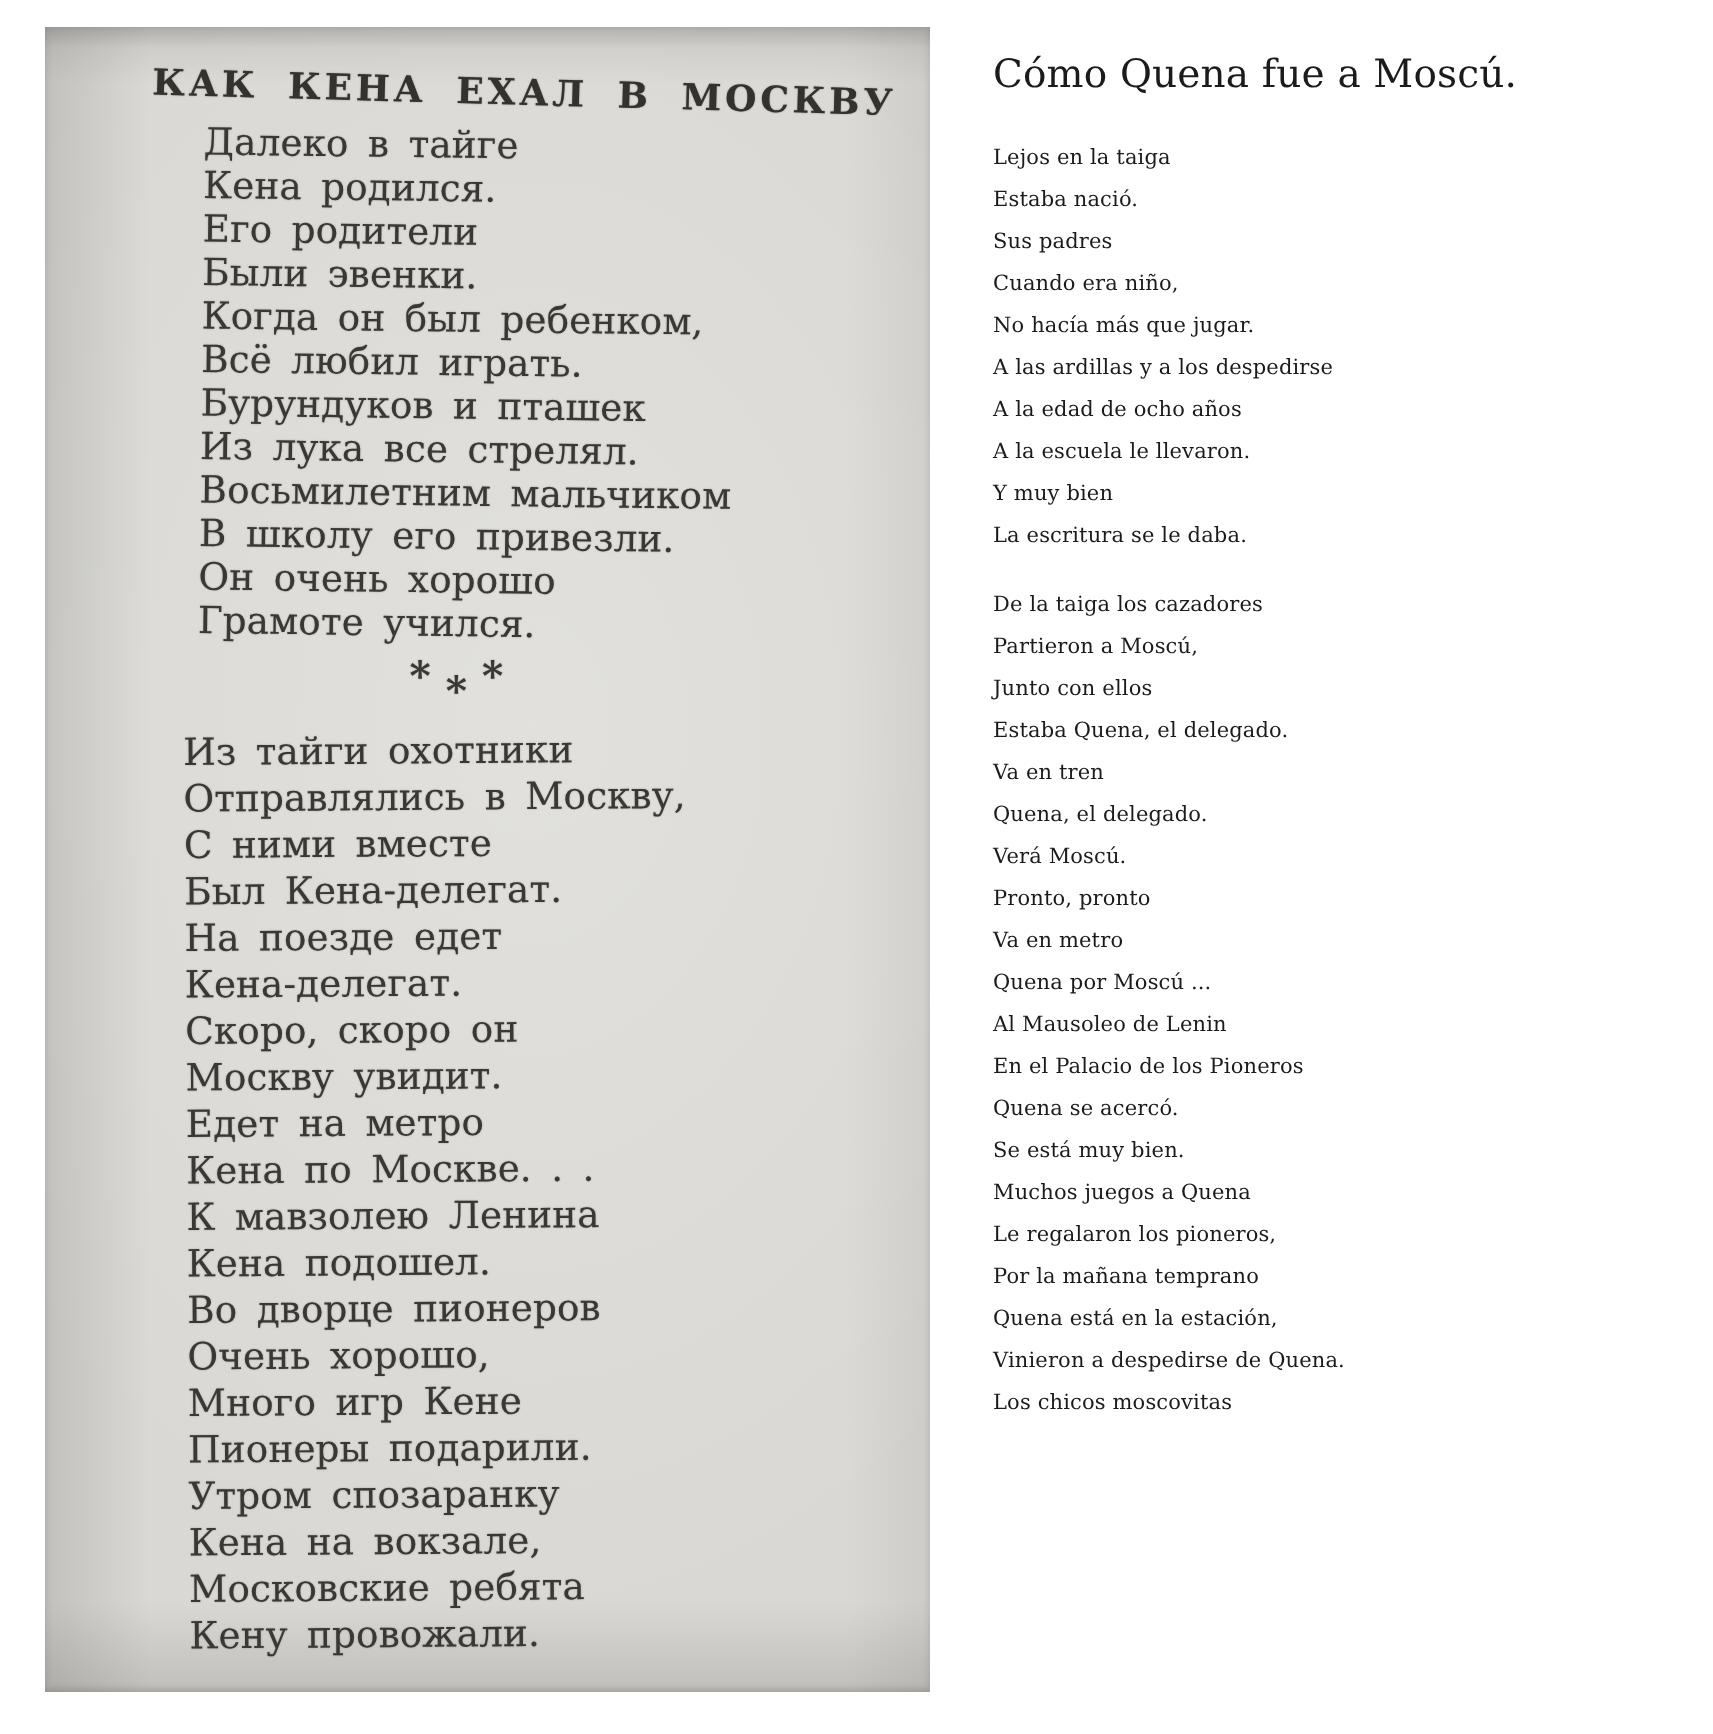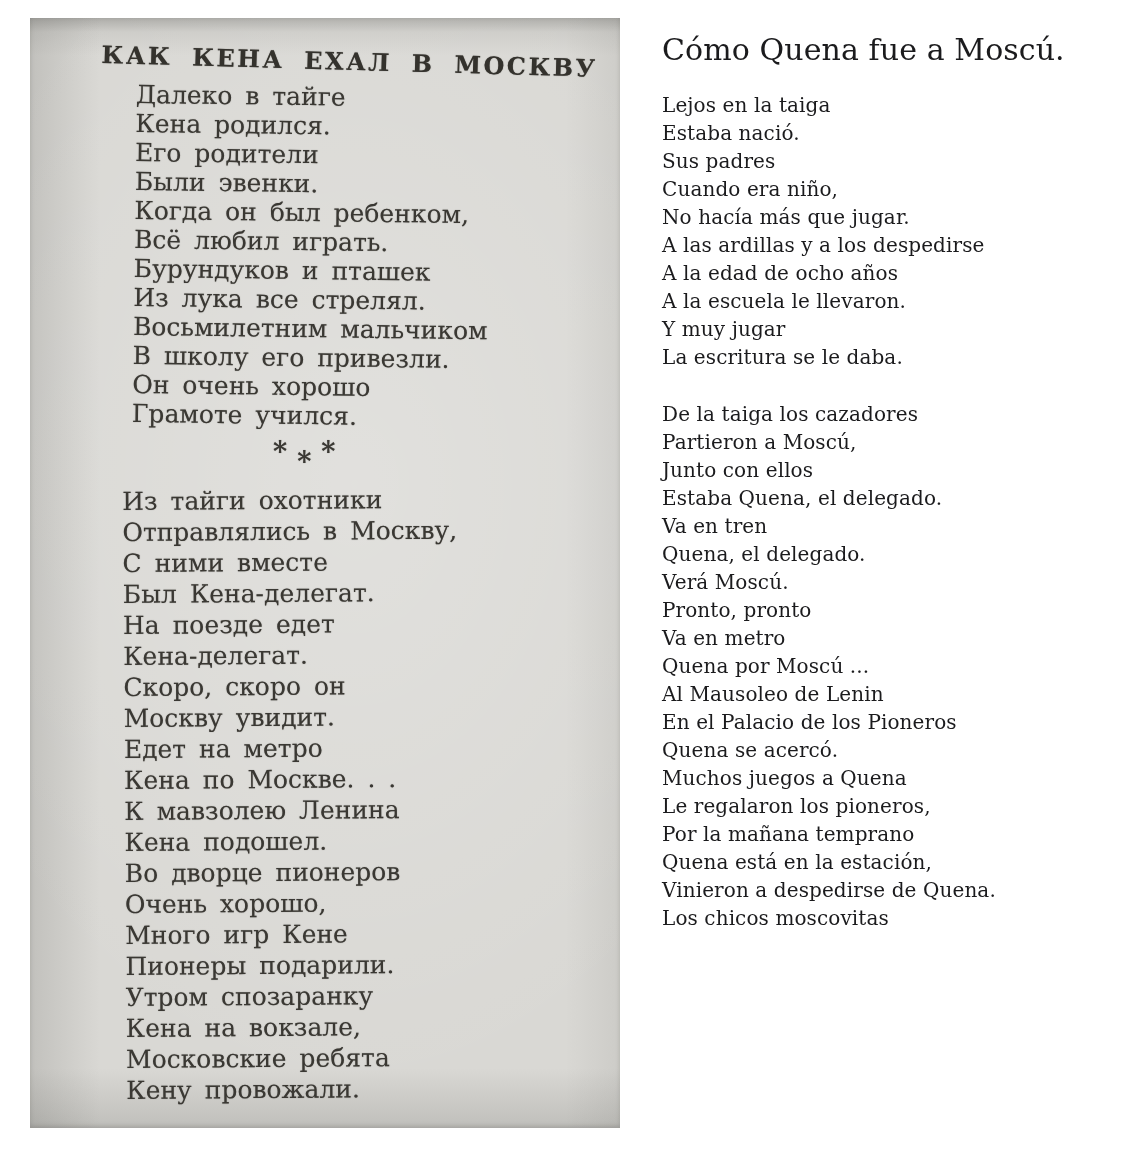--- a/index.html
+++ b/index.html
@@ -94,33 +94,33 @@
   
   .translation {
     position: absolute;
     left: 662px;
     top: 36px;
     width: 470px;
     color: #1b1b1d;
     font-family: "DejaVu Serif", serif;
   }
   .es-title {
-    font-size: 30px;
+    font-size: 26px;
     line-height: 28px;
     letter-spacing: 0.1px;
     white-space: nowrap;
   }
   .es-stanza {
-    font-size: 20px;
+    font-size: 14px;
     line-height: 28px;
     letter-spacing: 0.1px;
     white-space: nowrap;
   }
   .es-s1 { margin-top: 27px; }
-  .es-s2 { margin-top: 29px; }
+  .es-s2 { margin-top: 18px; }
   .line { white-space: nowrap; }
 </style>
 </head>
 <body>
 
 <div class="page">
 
   <div class="scan">
     <div class="ru-title">КАК КЕНА ЕХАЛ В МОСКВУ</div>
 
@@ -172,38 +172,39 @@
 
     <div class="es-stanza es-s1">
         <div class="line">Lejos en la taiga</div>
         <div class="line">Estaba nació.</div>
         <div class="line">Sus padres</div>
         <div class="line">Cuando era niño,</div>
         <div class="line">No hacía más que jugar.</div>
         <div class="line">A las ardillas y a los despedirse</div>
         <div class="line">A la edad de ocho años</div>
         <div class="line">A la escuela le llevaron.</div>
-        <div class="line">Y muy jugar</div>
+        <div class="line">Y muy bien</div>
         <div class="line">La escritura se le daba.</div>
       </div>
 
     <div class="es-stanza es-s2">
         <div class="line">De la taiga los cazadores</div>
         <div class="line">Partieron a Moscú,</div>
         <div class="line">Junto con ellos</div>
         <div class="line">Estaba Quena, el delegado.</div>
         <div class="line">Va en tren</div>
         <div class="line">Quena, el delegado.</div>
         <div class="line">Verá Moscú.</div>
         <div class="line">Pronto, pronto</div>
         <div class="line">Va en metro</div>
         <div class="line">Quena por Moscú ...</div>
         <div class="line">Al Mausoleo de Lenin</div>
         <div class="line">En el Palacio de los Pioneros</div>
         <div class="line">Quena se acercó.</div>
+        <div class="line">Se está muy bien.</div>
         <div class="line">Muchos juegos a Quena</div>
         <div class="line">Le regalaron los pioneros,</div>
         <div class="line">Por la mañana temprano</div>
         <div class="line">Quena está en la estación,</div>
         <div class="line">Vinieron a despedirse de Quena.</div>
         <div class="line">Los chicos moscovitas</div>
       </div>
   </div>
 
 </div>

